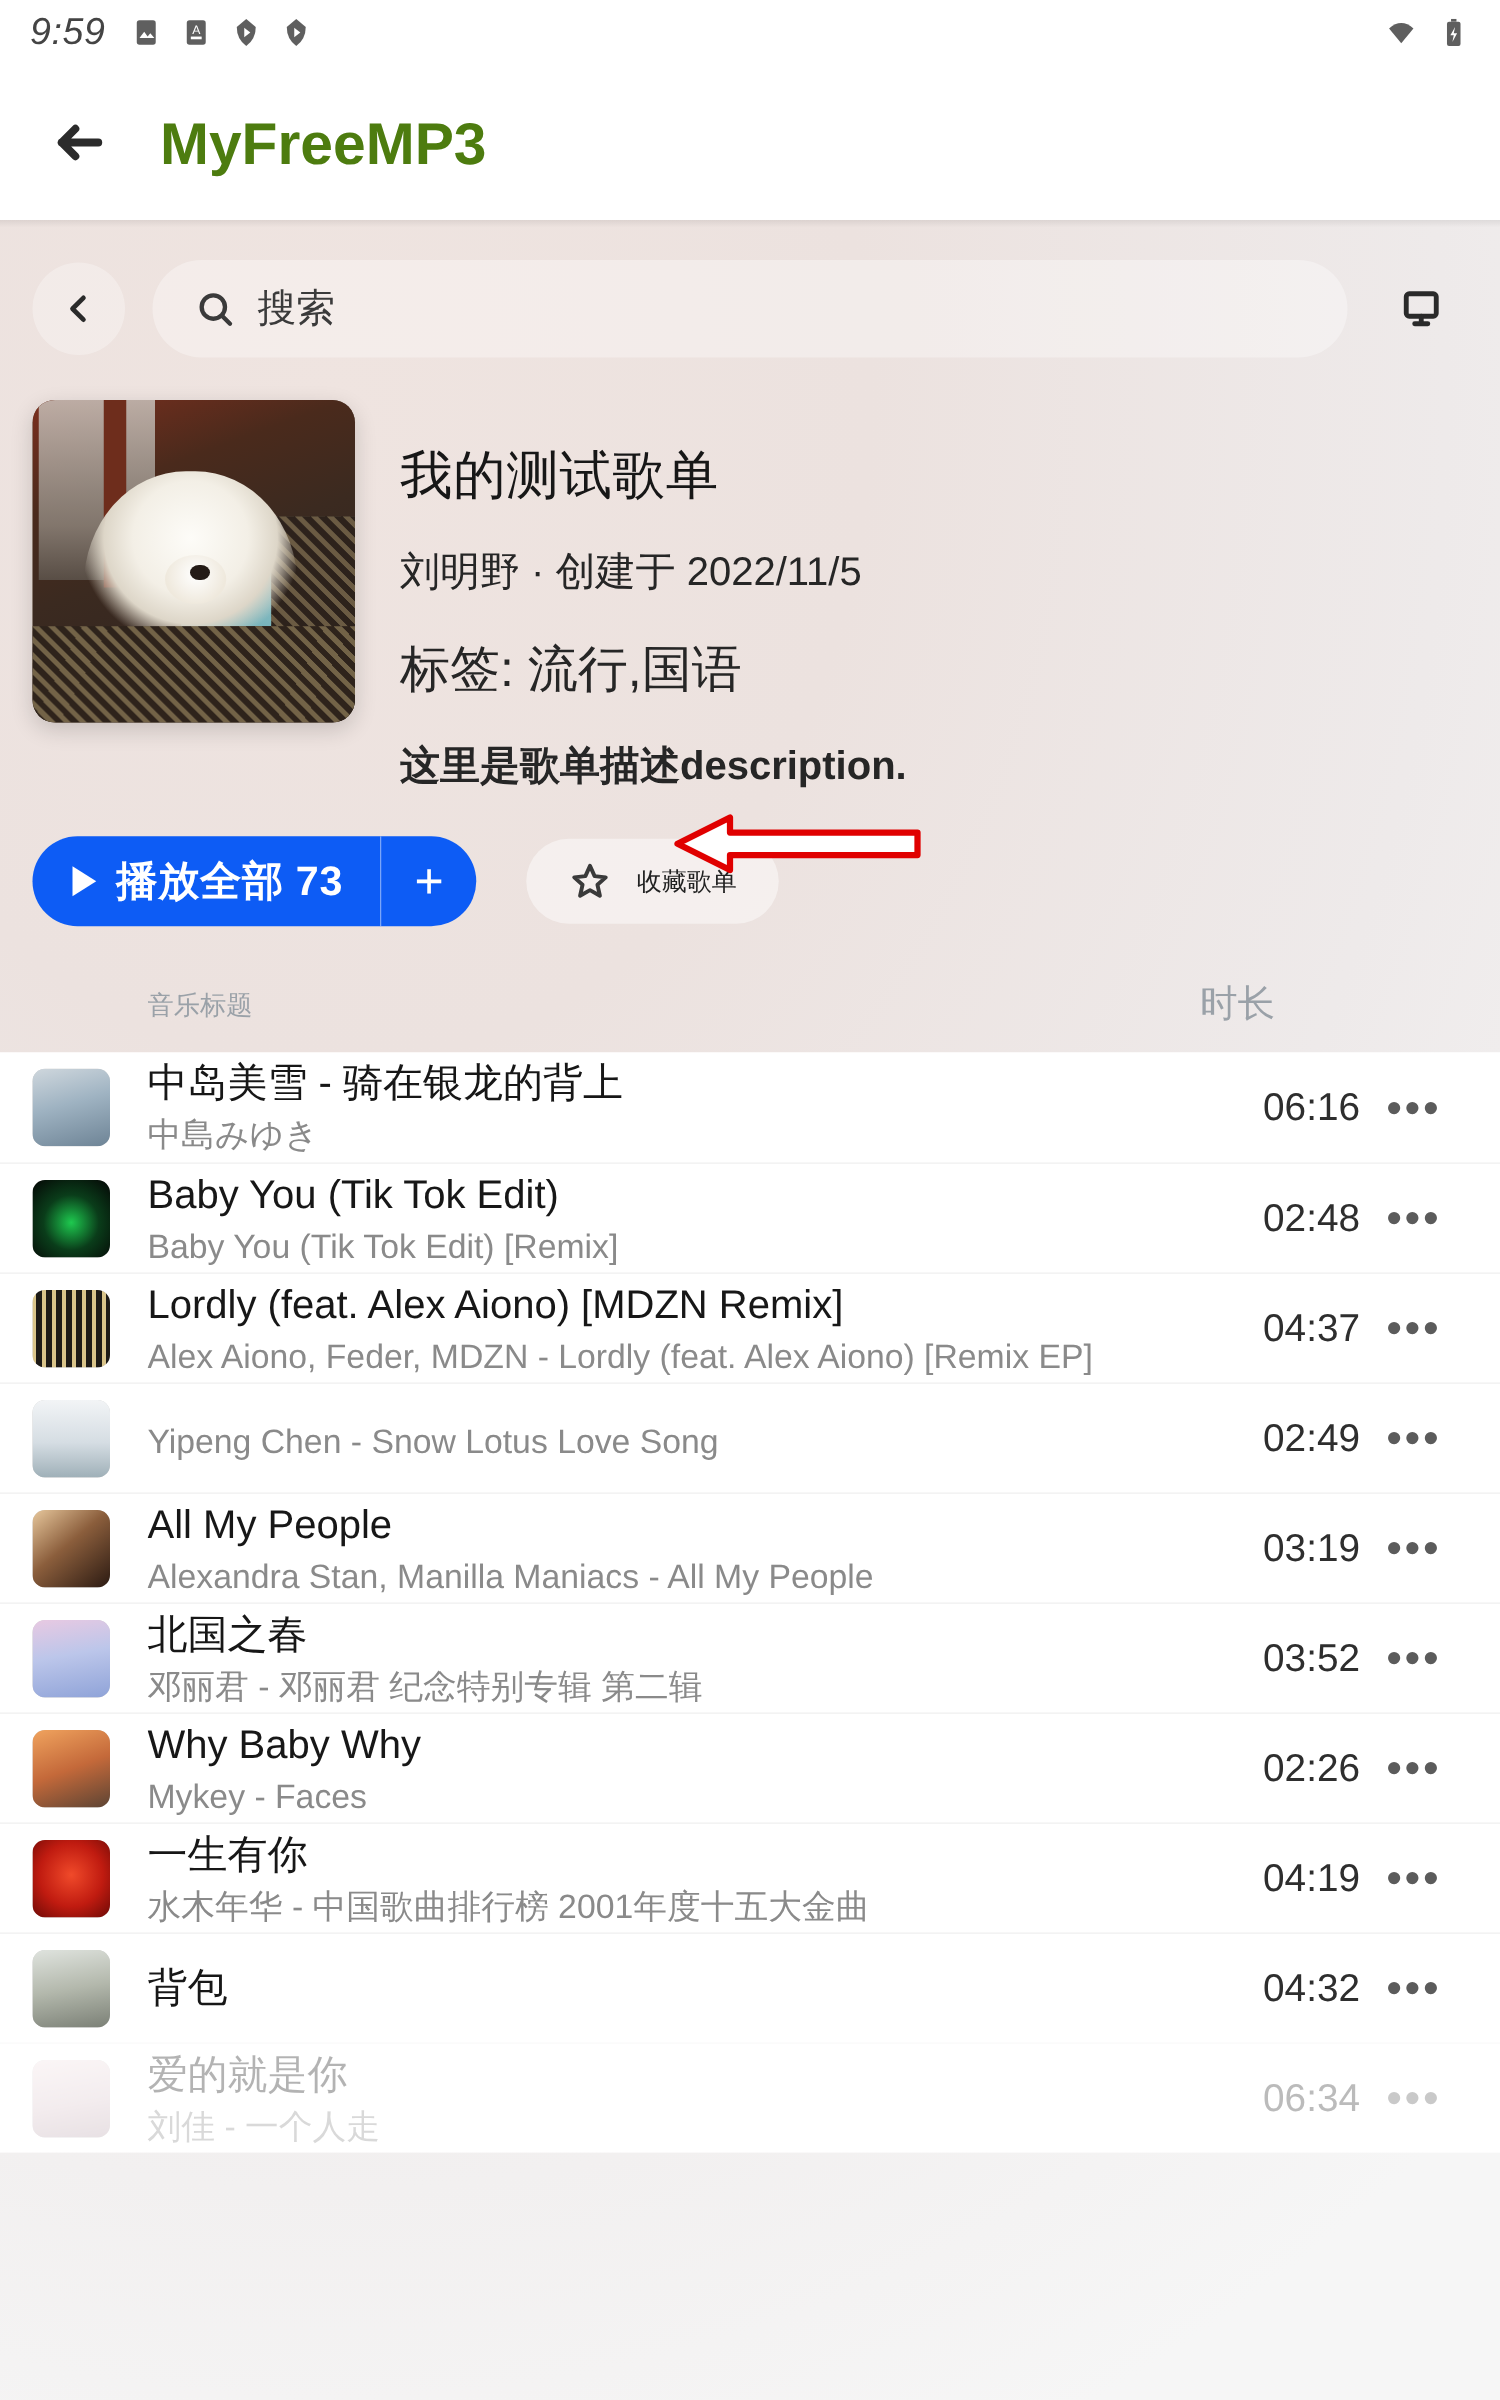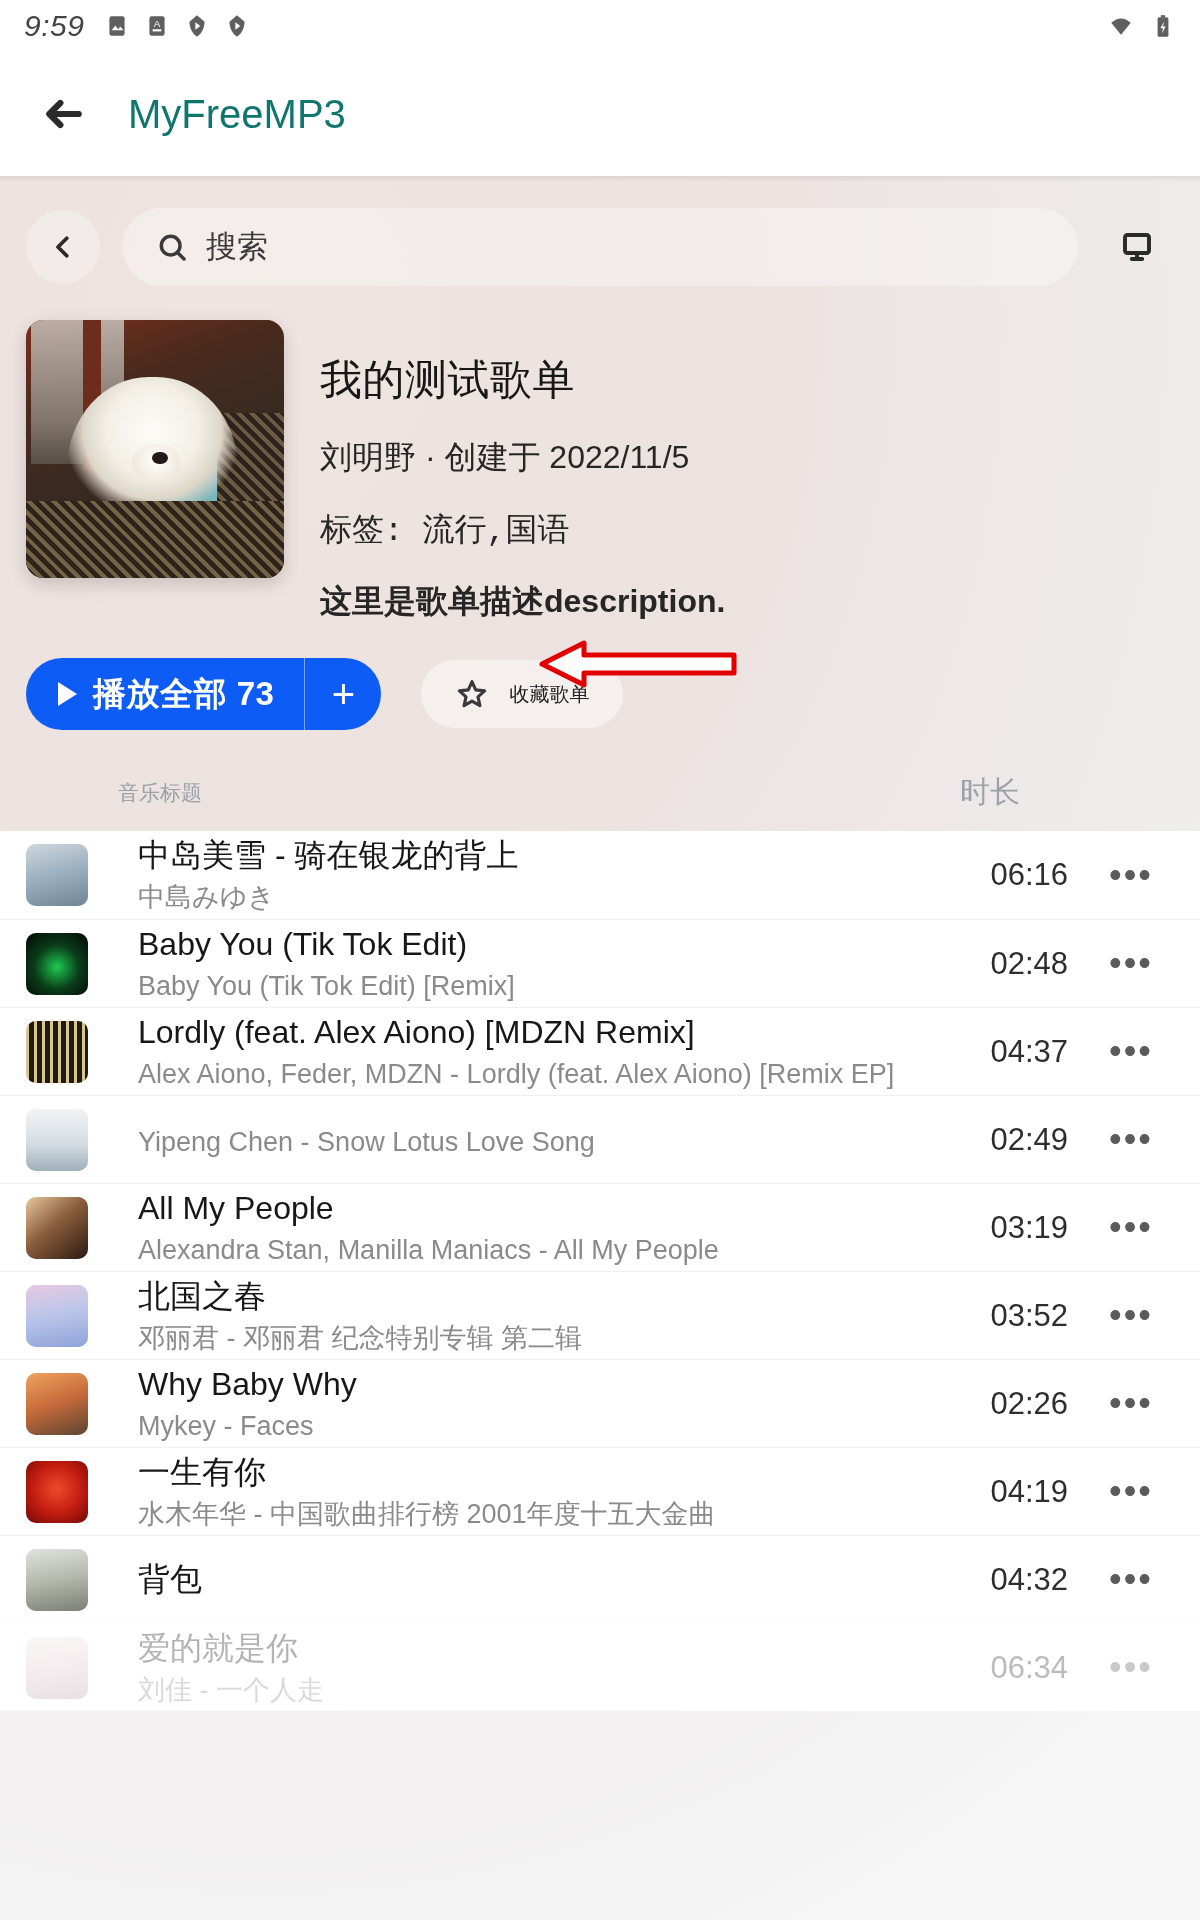--- a/index.html
+++ b/index.html
@@ -26,21 +26,21 @@
   .appbar{
     height:124px; display:flex; align-items:center;
     padding:0 36px; background:#fff;
   }
   .appbar .back{
     width:56px; height:56px; display:flex; align-items:center; justify-content:center;
     cursor:pointer;
   }
   .appbar .back svg{ width:44px; height:44px; stroke:#2b2b2b; fill:none; stroke-width:3.4; }
   .appbar .title{
-    font-size:40px; color:#0f766e; margin-left:36px; font-weight:400;
+    font-size:47px; color:#4d7c0f; margin-left:36px; font-weight:700;
   }
 
   
   .webview{
     position:relative;
     height:1856px;
     background:
       radial-gradient(120% 95% at 22% 8%, #efe4e0 0%, #ece2df 30%, #eeeaea 62%, #f6f6f6 100%);
     overflow:hidden;
   }
@@ -129,21 +129,21 @@
   .cover .blanket2{
     position:absolute; right:0; top:36%; width:26%; height:52%;
     background:
       repeating-linear-gradient(45deg, rgba(190,170,120,.40) 0 4px, rgba(40,30,24,.55) 4px 9px),
       #332720;
   }
 
   .plmeta{ flex:1 1 auto; padding-top:32px; }
   .pl-title{ font-size:42px; color:#171717; font-weight:400; letter-spacing:.5px; }
   .pl-sub{ font-size:32px; color:#262626; margin-top:28px; }
-  .pl-tags{ font-size:32px; color:#262626; margin-top:28px;font-family:Liberation Mono, monospace; }
+  .pl-tags{ font-size:40px; color:#262626; margin-top:28px; }
   .pl-desc{ font-size:32px; color:#262626; margin-top:28px;font-weight:bold; }
 
   
   .actions{
     display:flex; align-items:center; gap:40px;
     padding:34px 26px 0 26px; position:relative;
   }
   .playall{
     display:flex; align-items:center; height:72px;
     background:#0d5cf5; border-radius:38px; color:#fff;
@@ -184,21 +184,21 @@
     padding:42px 26px 18px 26px;
   }
   .th-title{ font-size:21px; color:#9aa1a8; margin-left:92px; }
   .th-dur{ font-size:30px; color:#9aa1a8; margin-left:auto; margin-right:154px; }
 
   .songlist{ background:#fff; }
   .songrow{
     display:flex; align-items:center;
     padding:14px 26px; height:88px;
     border-top:1px solid #f0f0f0;
-    cursor:pointer; background:#fff;gap:20px;
+    cursor:pointer; background:#fff;
   }
   .songrow:first-child{ border-top:none; }
   .thumb{
     width:62px; height:62px; border-radius:10px; flex:0 0 auto;
     overflow:hidden; position:relative; background:#cfcfcf;
   }
   .thumb i{ position:absolute; inset:0; display:block; }
   .songinfo{ margin-left:30px; min-width:0; flex:1 1 auto; }
   .s-title{
     font-size:32px; color:#171717; white-space:nowrap;

